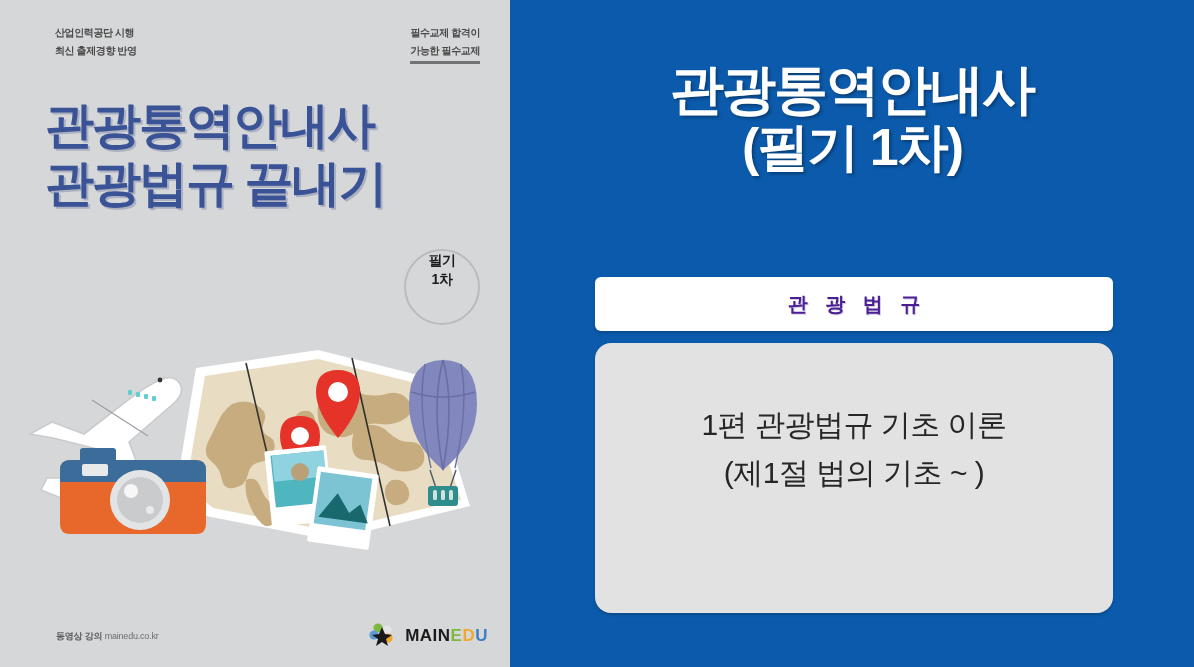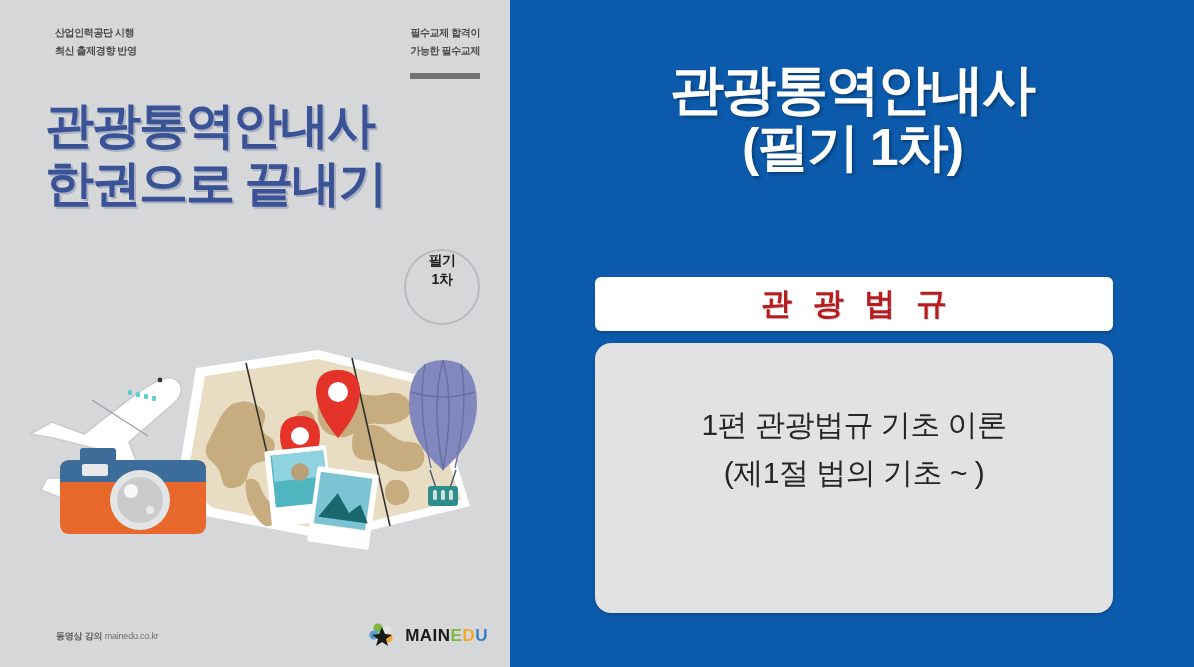--- a/index.html
+++ b/index.html
@@ -16,21 +16,21 @@
     background:#d6d7d9;
   }
   .cover-top{position:absolute;top:14px;left:0;width:510px;height:46px;}
   .cover-kicker{
     position:absolute;font-size:10px;font-weight:bold;color:#4a4a4a;
     line-height:18px;letter-spacing:-0.4px;white-space:nowrap;
   }
   .kicker-left{left:55px;top:10px;}
   .kicker-right{right:30px;top:10px;text-align:right;}
   .kicker-right span{display:block;}
-  .kicker-right span:last-child{border-bottom:6px solid #737373;padding-bottom:13px;}
+  .kicker-right span:last-child{border-bottom:3px solid #737373;padding-bottom:1px;}
 
   .cover-title{
     position:absolute;left:45px;top:96px;width:430px;
     font-size:49px;font-weight:bold;color:#3a5296;
     letter-spacing:-2px;line-height:58px;
     text-shadow:2px 2px 0 rgba(120,130,165,.45);
   }
   .cover-title .l2{display:block;}
 
   .badge{
@@ -70,21 +70,21 @@
   .panel-title .t1{display:block;font-size:54px;line-height:62px;}
   .panel-title .t2{display:block;font-size:52px;line-height:54px;}
 
   .chapter-box{
     position:absolute;left:85px;top:277px;width:518px;height:54px;
     background:#ffffff;border-radius:6px;
     display:flex;align-items:center;justify-content:center;
     box-shadow:0 2px 3px rgba(0,0,0,.18);
   }
   .chapter-box .label{
-    font-size:31px;font-weight:bold;color:#b91c1c;letter-spacing:6px;
+    font-size:20px;font-weight:bold;color:#4c1d95;letter-spacing:6px;
     text-indent:6px;text-shadow:1px 1px 0 rgba(120,130,160,.35);
   }
 
   .content-box{
     position:absolute;left:85px;top:343px;width:518px;height:270px;
     background:#e2e2e2;border-radius:16px;
     box-shadow:0 2px 3px rgba(0,0,0,.18);
   }
   .content-text{
     position:absolute;left:0;top:58px;width:518px;text-align:center;
@@ -105,21 +105,21 @@
         <span>최신 출제경향 반영</span>
       </div>
       <div class="cover-kicker kicker-right">
         <span>필수교제 합격이</span>
         <span>가능한 필수교제</span>
       </div>
     </div>
 
     <div class="cover-title">
       <span class="l2">관광통역안내사</span>
-      <span class="l2">한권으로 끝내기</span>
+      <span class="l2">관광법규 끝내기</span>
     </div>
 
     <div class="badge">
       <span>필기</span>
       <span>1차</span>
     </div>
 
     <div class="illus">
       <svg width="510" height="270" viewBox="0 0 510 270">
 

